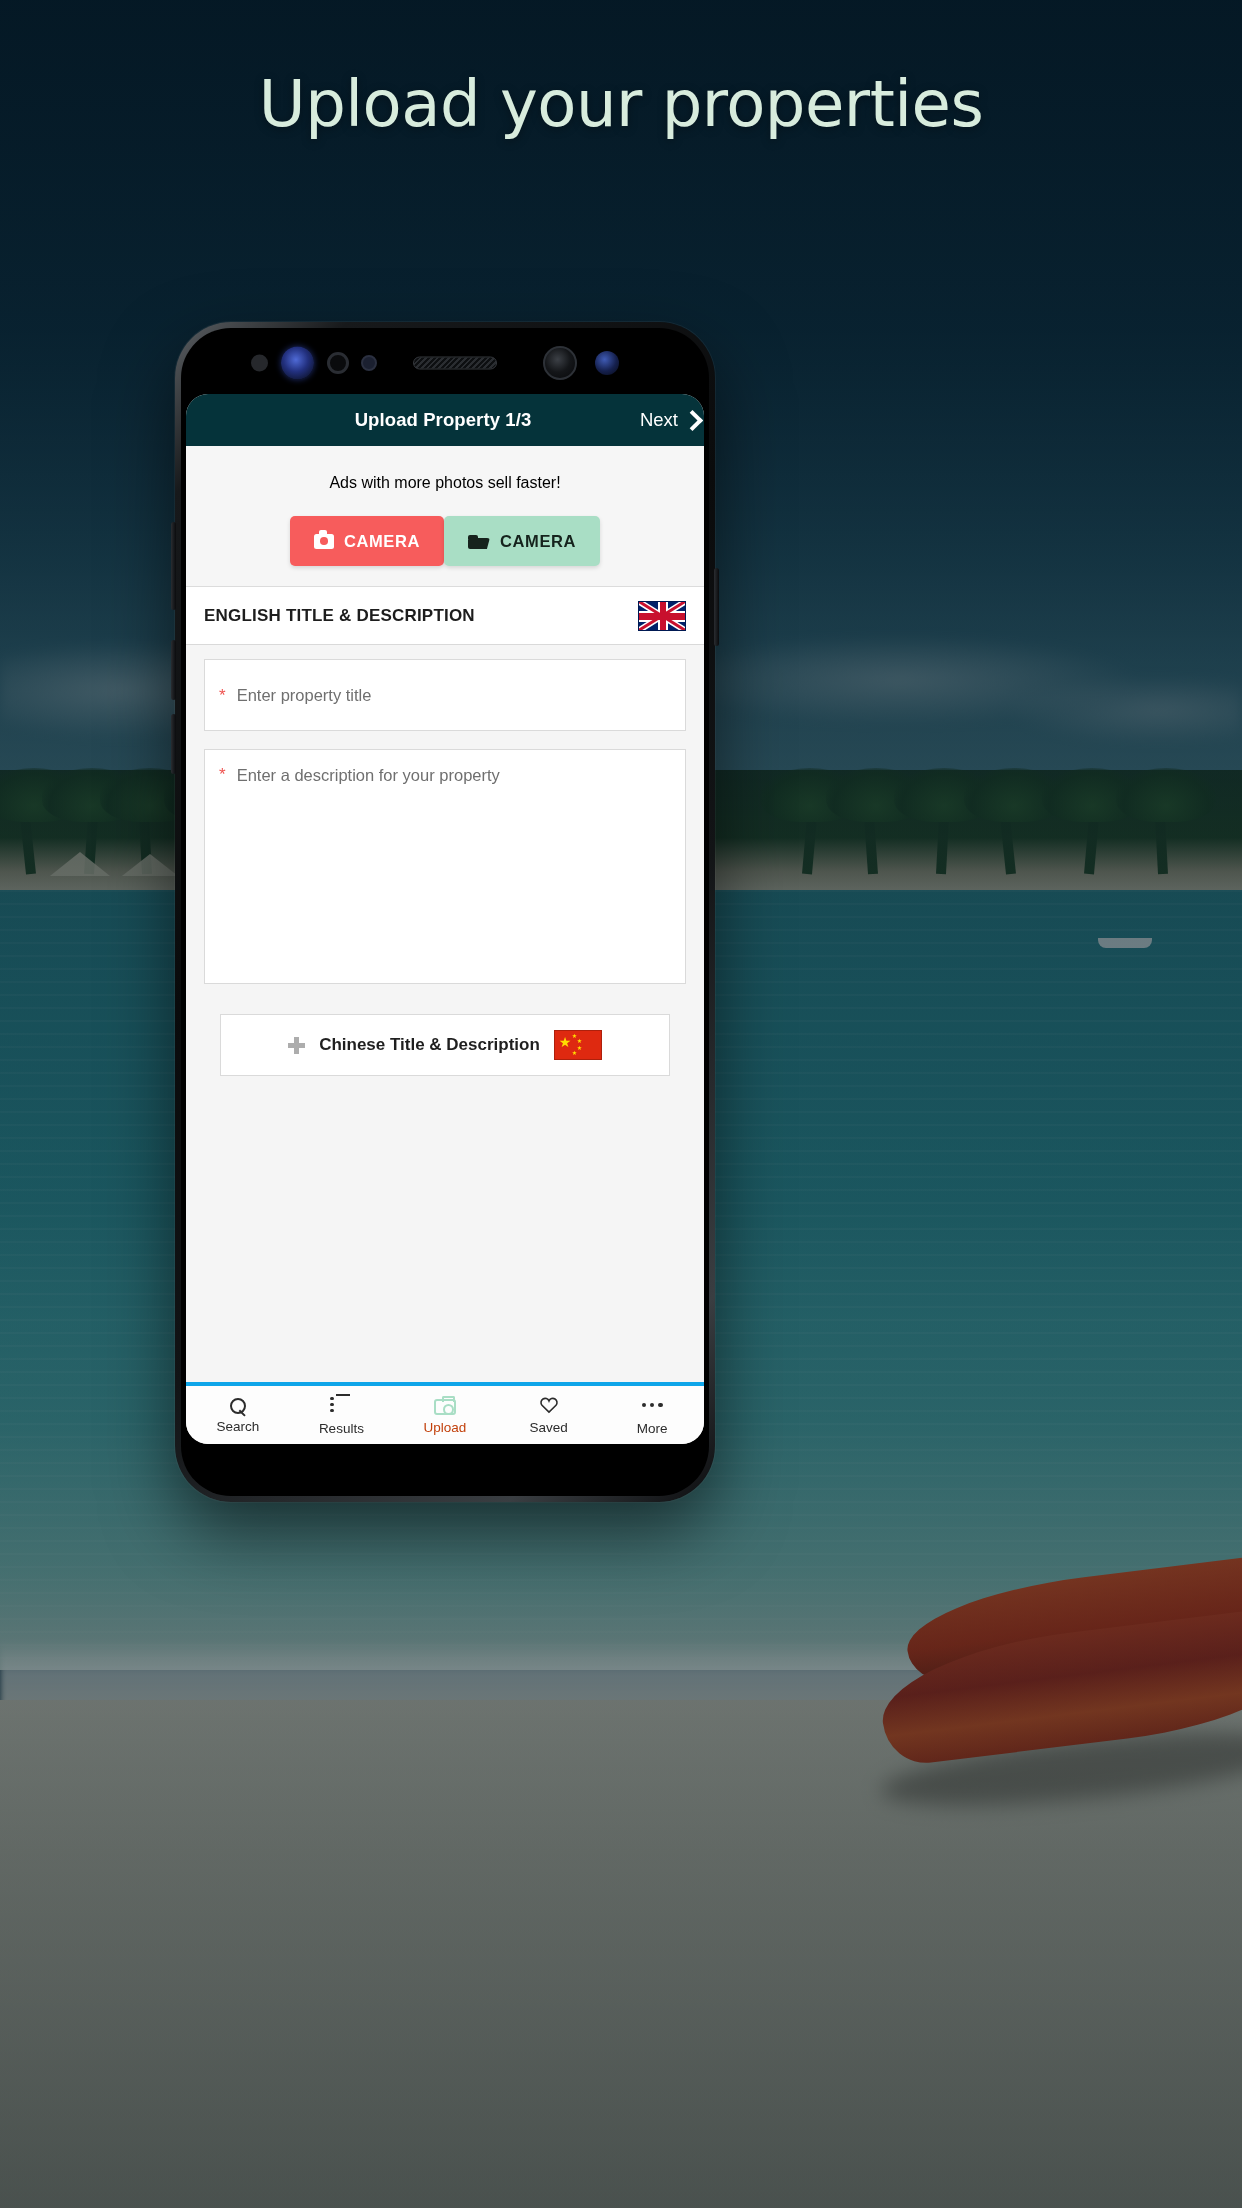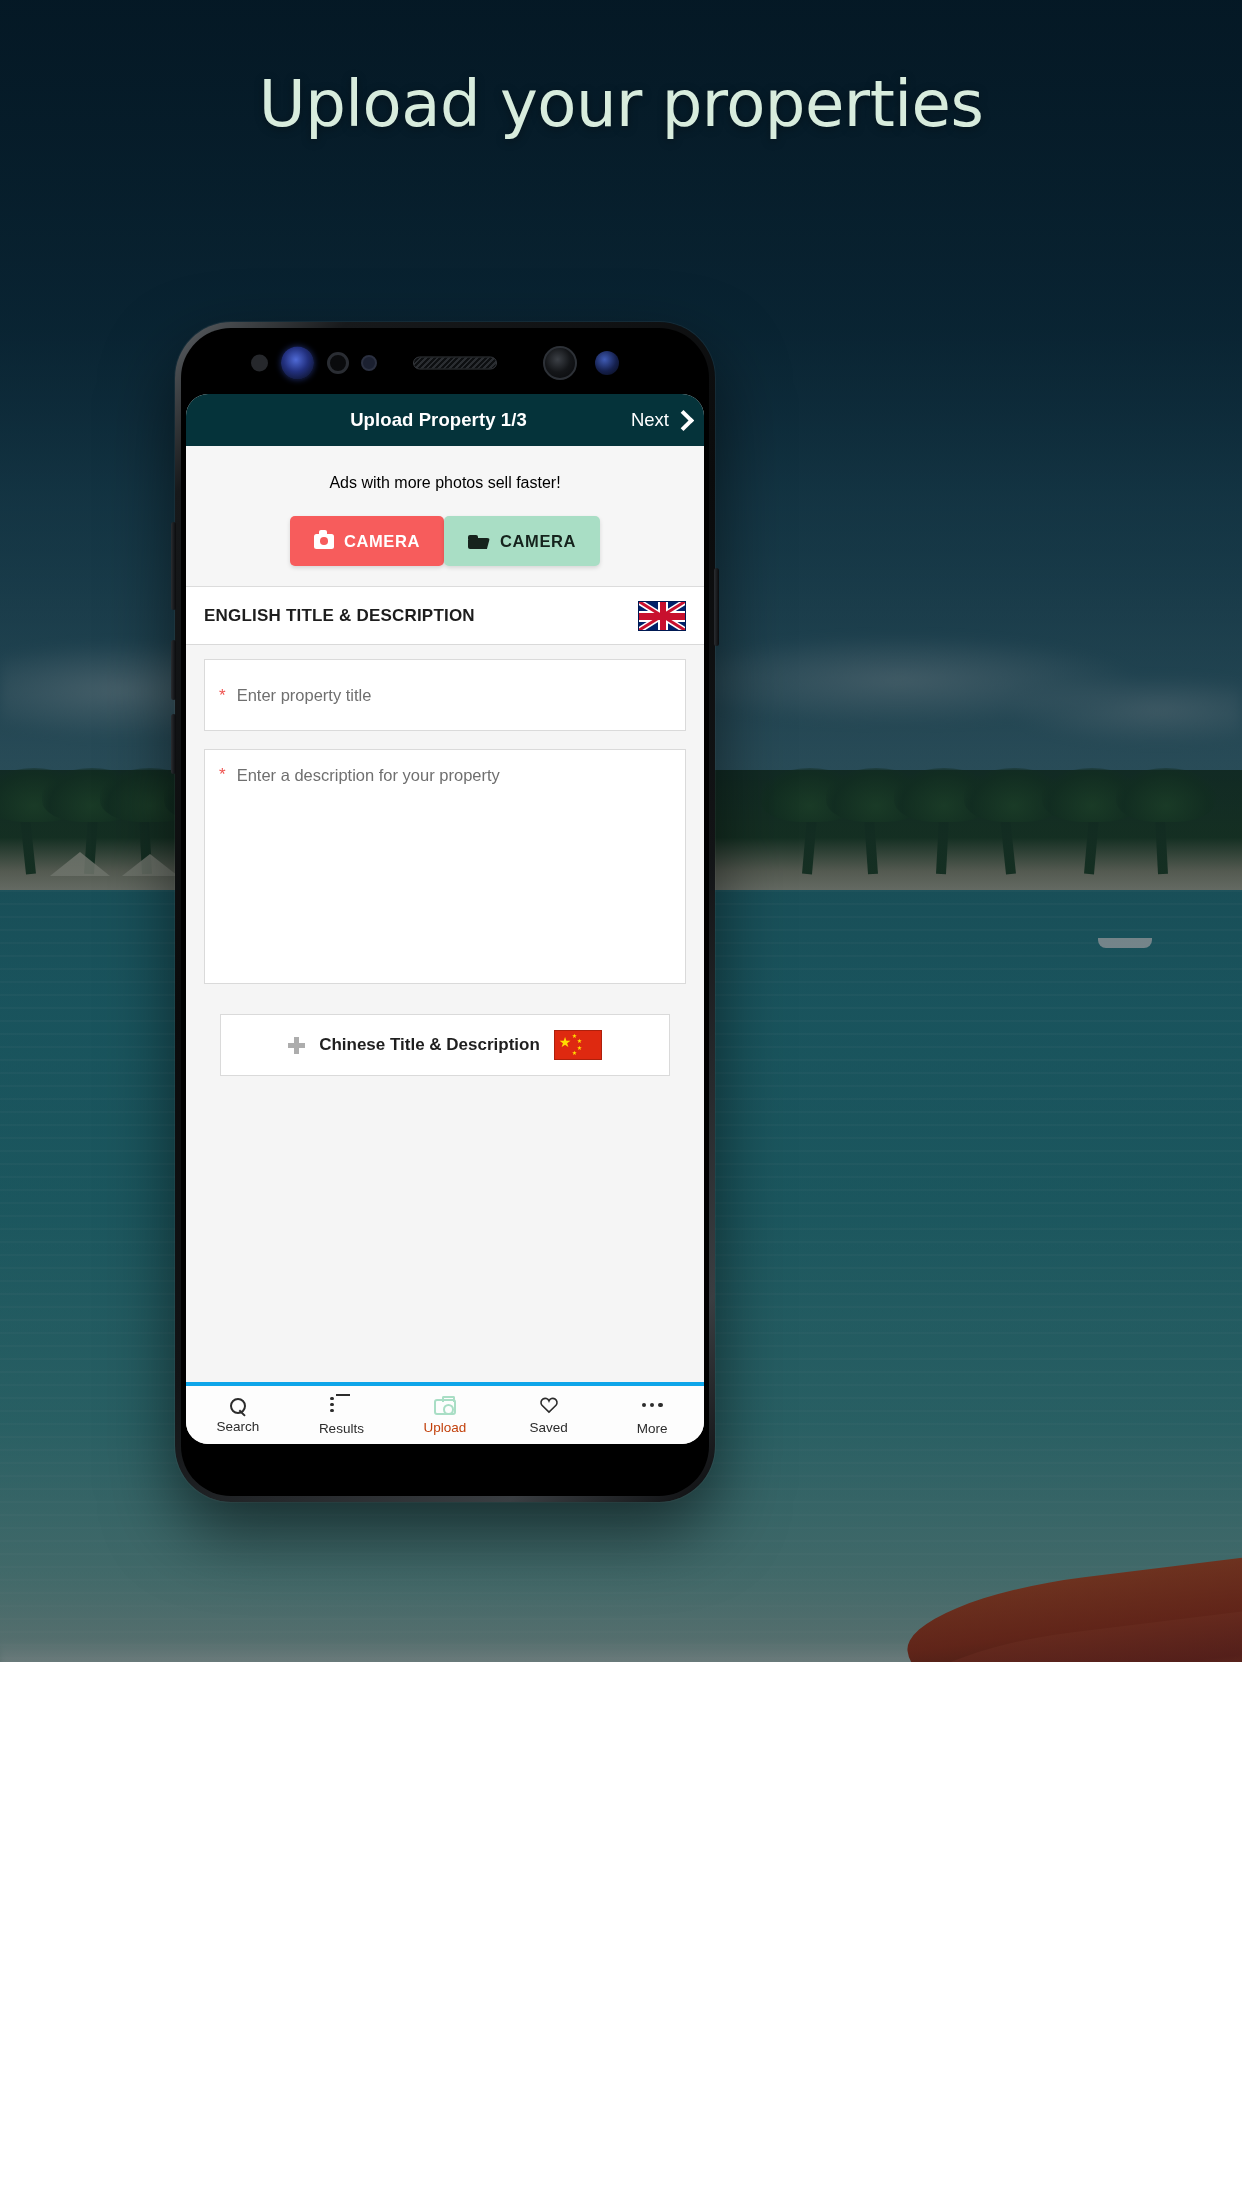--- a/index.html
+++ b/index.html
@@ -5,21 +5,21 @@
   * { margin:0; padding:0; box-sizing:border-box; }
   html, body {
     width:1242px; height:2208px;
     overflow:hidden;
     font-family:"Liberation Sans", sans-serif;
   }
 
   
   #scene {
     position:relative;
-    width:1242px; height:1662px;
+    width:1242px; height:2208px;
     background:#0d3042;
     overflow:hidden;
   }
   
   .bg-sky {
     position:absolute; left:0; top:0; width:1242px; height:780px;
     background:linear-gradient(180deg,#0a2b3c 0%,#123c50 42%,#2a5c6d 72%,#4d7f8b 100%);
   }
   
   .bg-clouds {
@@ -181,21 +181,21 @@
   .side-btn.l3 { left:-4px; top:392px; width:5px; height:60px; }
   .side-btn.r1 { right:-4px; top:246px; width:5px; height:78px; }
 
   
   .app { width:100%; height:100%; display:flex; flex-direction:column; background:#f5f5f5; }
 
   .appbar {
     height:52px; flex:0 0 52px;
     background:#05333a;
     display:flex; align-items:center;
-    padding:0 9px 0 14px;
+    padding:0 0 0 14px;
     color:#fff;
   }
   .appbar-title {
     flex:1; text-align:center;
     font-size:18.5px; font-weight:700;
     letter-spacing:.1px;
     padding-left:46px;
   }
   .appbar-next {
     display:flex; align-items:center; gap:3px;

